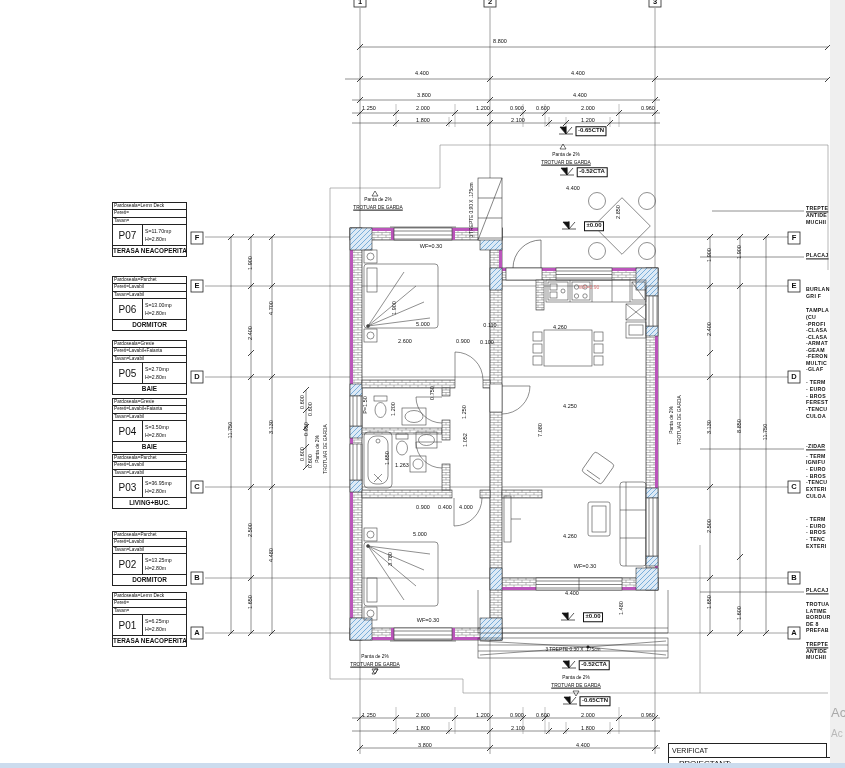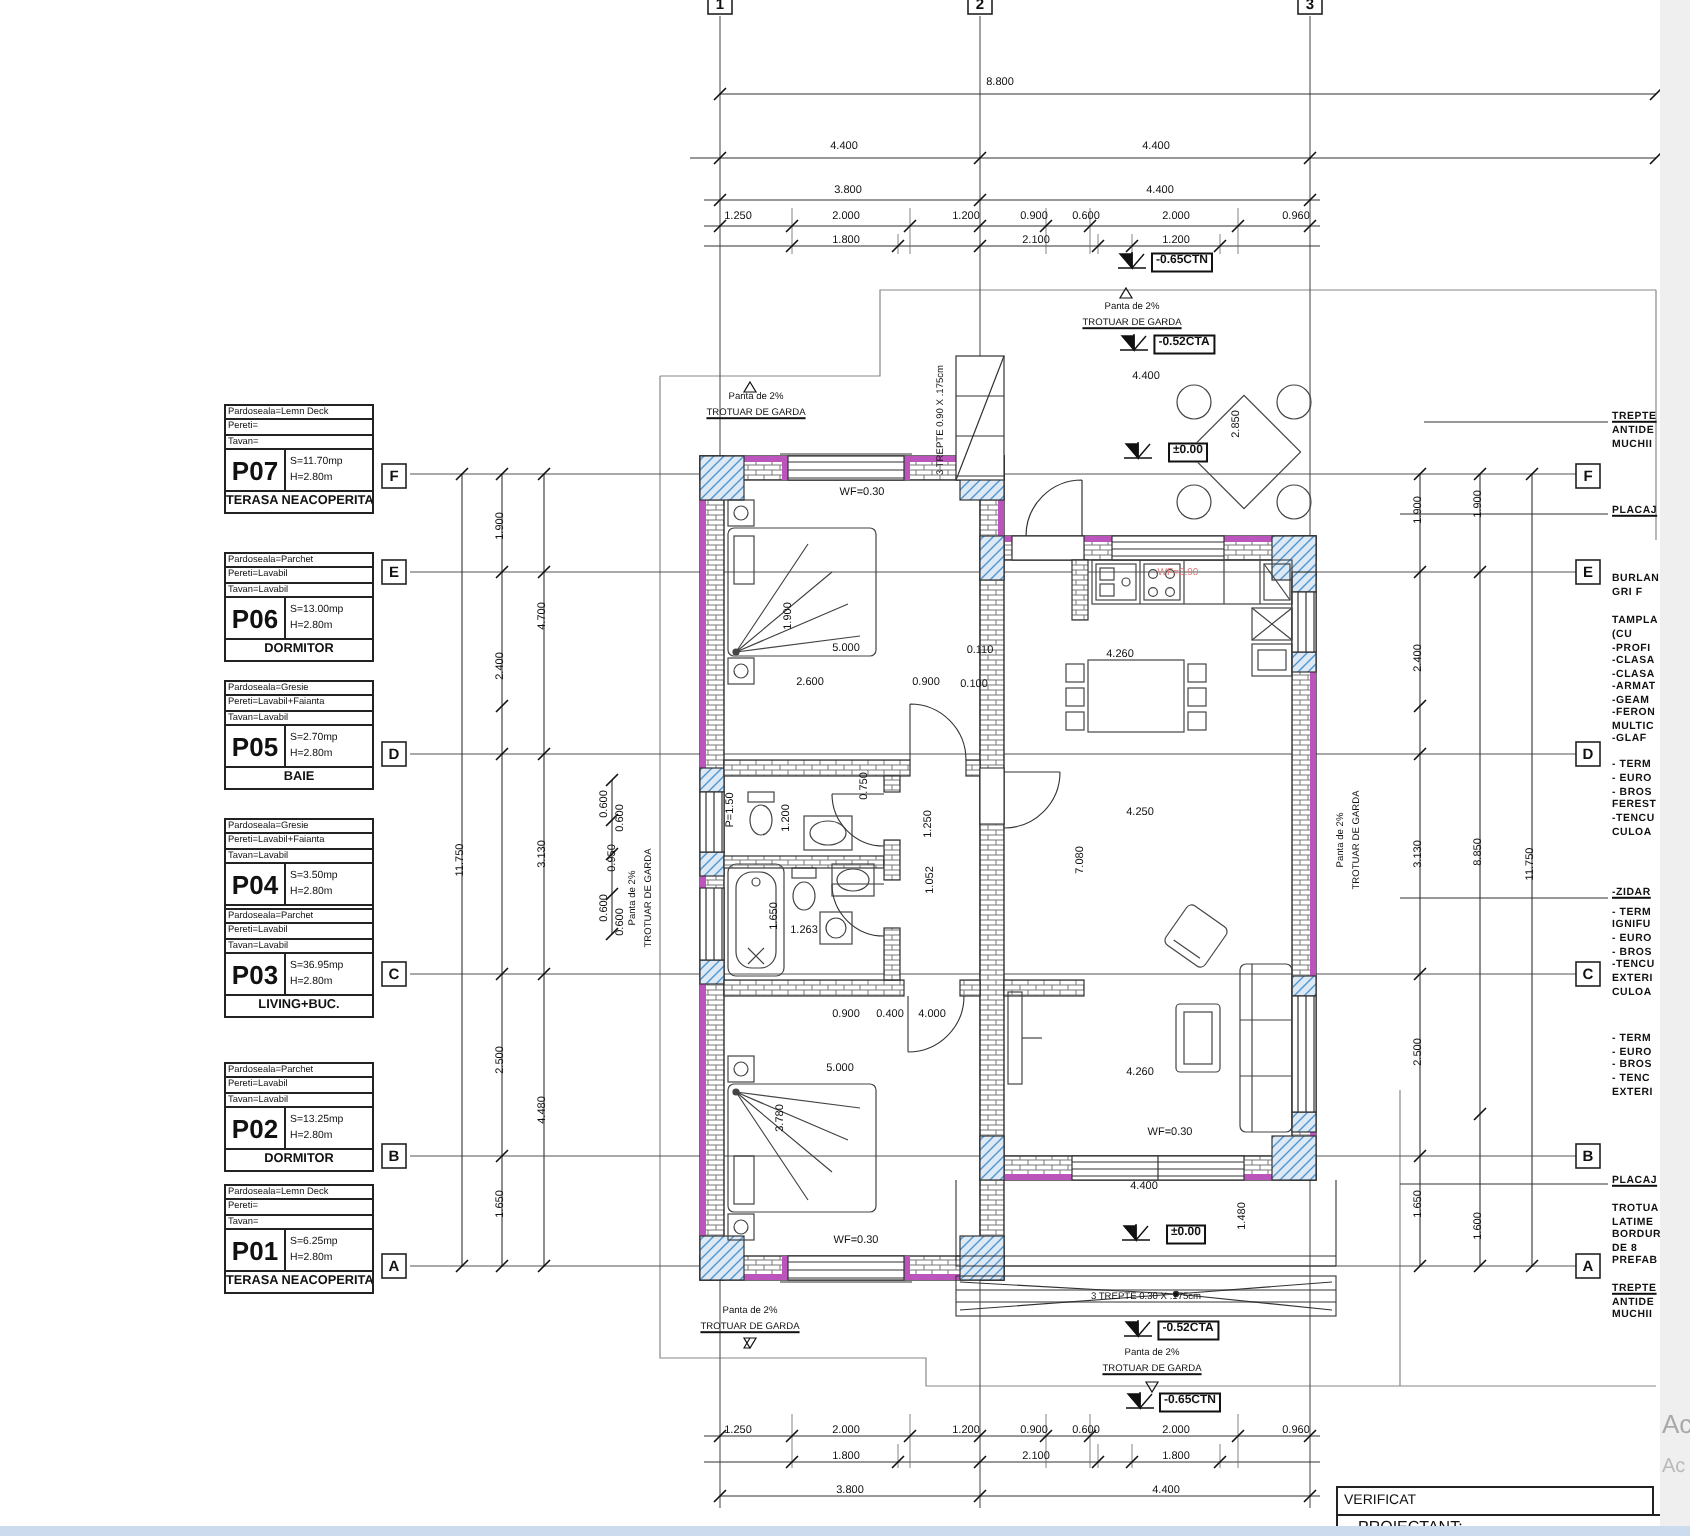--- a/index.html
+++ b/index.html
@@ -4,21 +4,21 @@
 <style>
   html,body{margin:0;padding:0;background:#fff}
   #stage{position:relative;width:845px;height:768px;background:#fff;overflow:hidden;
          font-family:"Liberation Sans",sans-serif;}
   #plan-svg{position:absolute;left:0;top:0;z-index:1}
   #legend{position:absolute;left:0;top:0;z-index:2}
   #legend .room{position:absolute;left:112px;width:75px;background:#fff}
   #legend .fin{border:0.8px solid #222;border-bottom:none;font-size:4.7px;line-height:6.4px;height:6.4px;
                padding:0 1px;overflow:hidden;white-space:nowrap;background:#fff;color:#111}
   #legend .coderow{display:flex;border:0.8px solid #222;height:20px;background:#fff}
-  #legend .code{width:29px;border-right:0.8px solid #222;font-weight:bold;font-size:13px;color:#111;
+  #legend .code{width:29px;border-right:0.8px solid #222;font-weight:normal;font-size:10px;color:#111;
                 display:flex;align-items:center;justify-content:center}
   #legend .sh{flex:1;font-size:5.2px;color:#111;display:flex;flex-direction:column;justify-content:center;
               padding-left:2px;gap:1.5px}
   #legend .rname{border:0.8px solid #222;border-top:none;text-align:center;font-weight:bold;font-size:6.4px;
                  height:10px;line-height:10px;background:#fff;color:#111;white-space:nowrap;overflow:hidden}
   .a{position:absolute;transform:translate(-50%,-50%);white-space:nowrap;color:#111;line-height:1;z-index:4}
   .d{font-size:5.5px}
   .v{transform:translate(-50%,-50%) rotate(-90deg)}
   .b{font-size:6px;font-weight:700;border:0.9px solid #111;background:#fff;padding:0 1.5px;line-height:7.5px}
   .s{font-size:4.8px}
@@ -364,21 +364,21 @@
         <div class="fin">Tavan=Lavabil</div>
         <div class="coderow">
           <div class="code">P05</div>
           <div class="sh">
             <div>S=2.70mp</div>
             <div>H=2.80m</div>
           </div>
         </div>
         <div class="rname">BAIE</div>
       </div>
-      <div class="room" style="top: 398px; margin-top: 11px;">
+      <div class="room" style="top: 398px;">
         <div class="fin">Pardoseala=Gresie</div>
         <div class="fin">Pereti=Lavabil+Faianta</div>
         <div class="fin">Tavan=Lavabil</div>
         <div class="coderow">
           <div class="code">P04</div>
           <div class="sh">
             <div>S=3.50mp</div>
             <div>H=2.80m</div>
           </div>
         </div>

